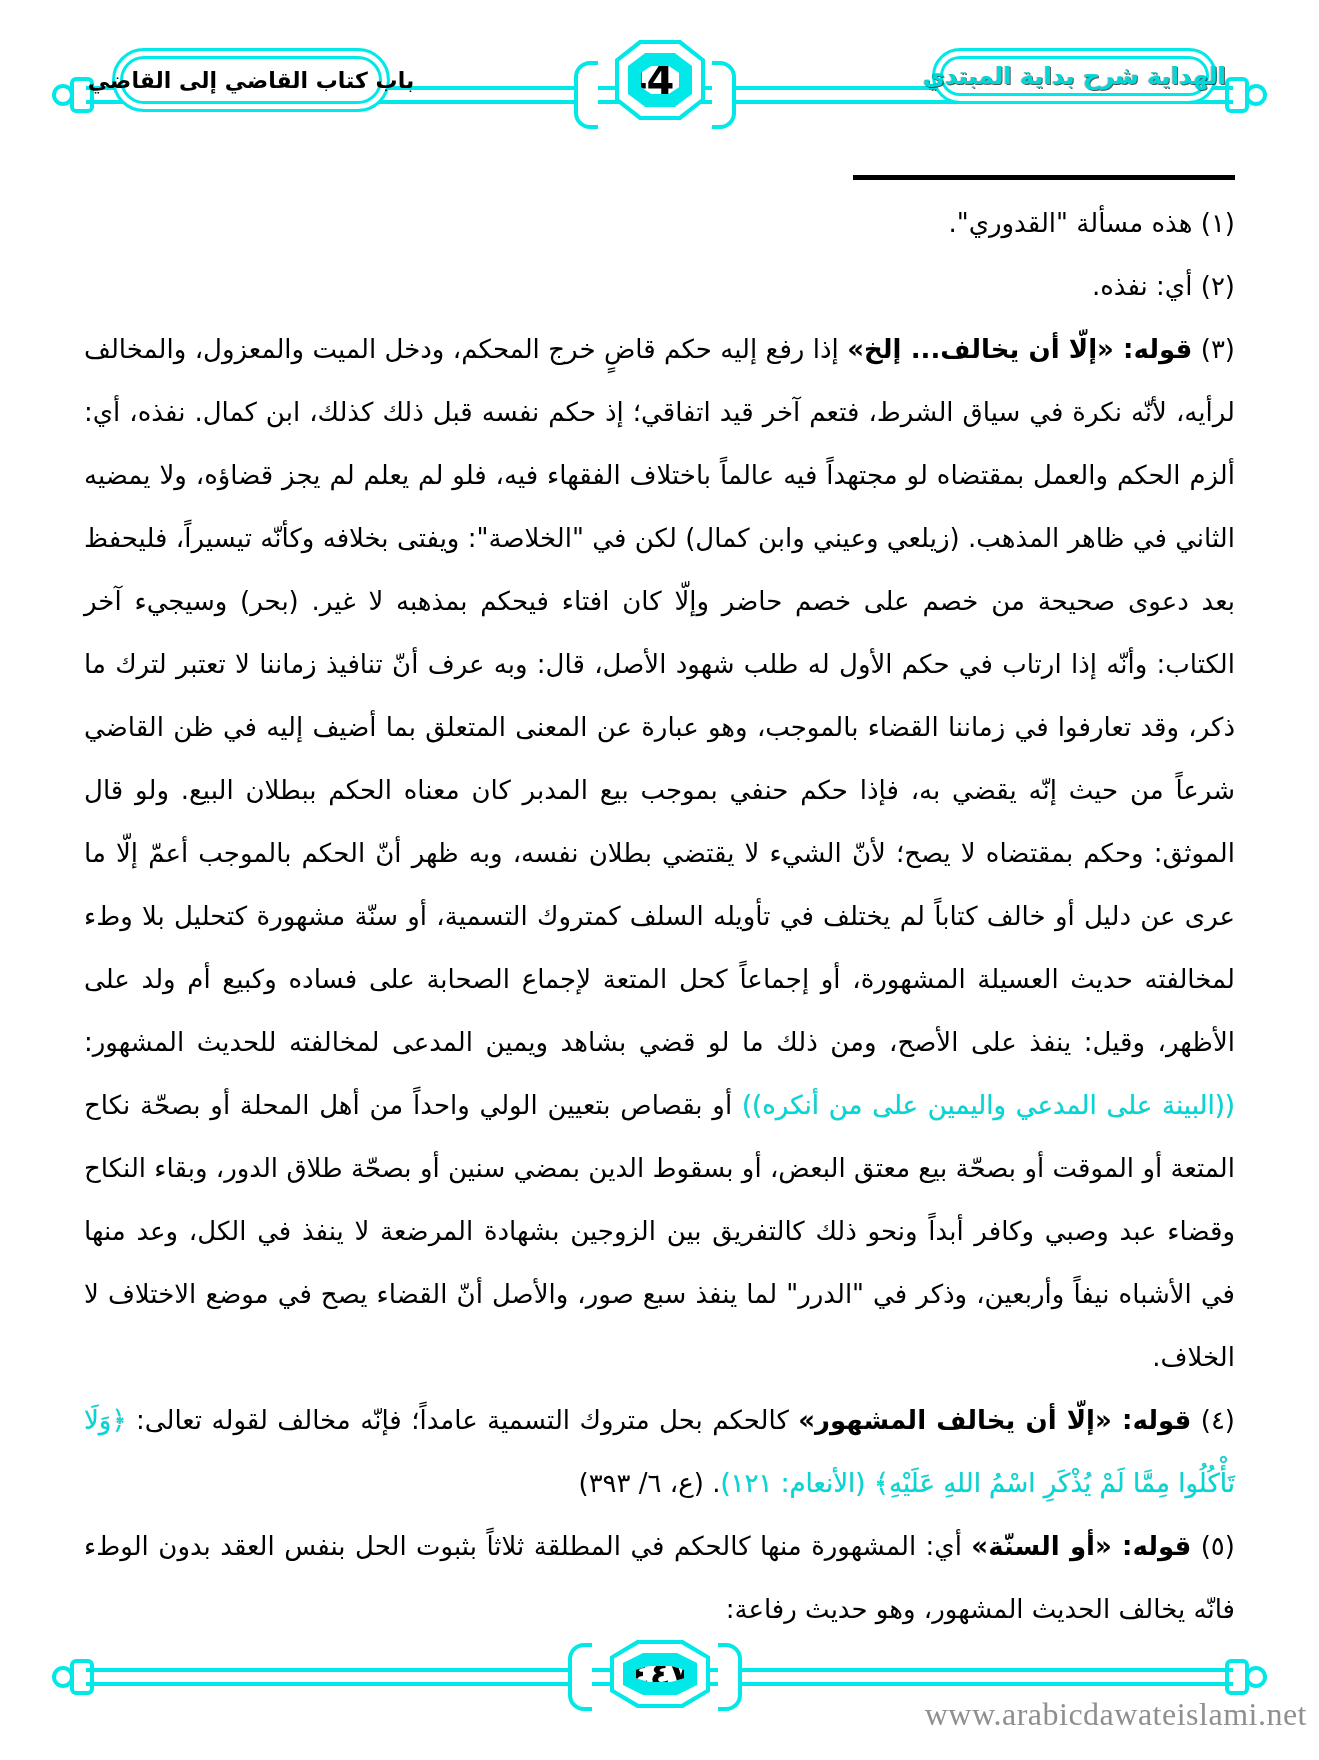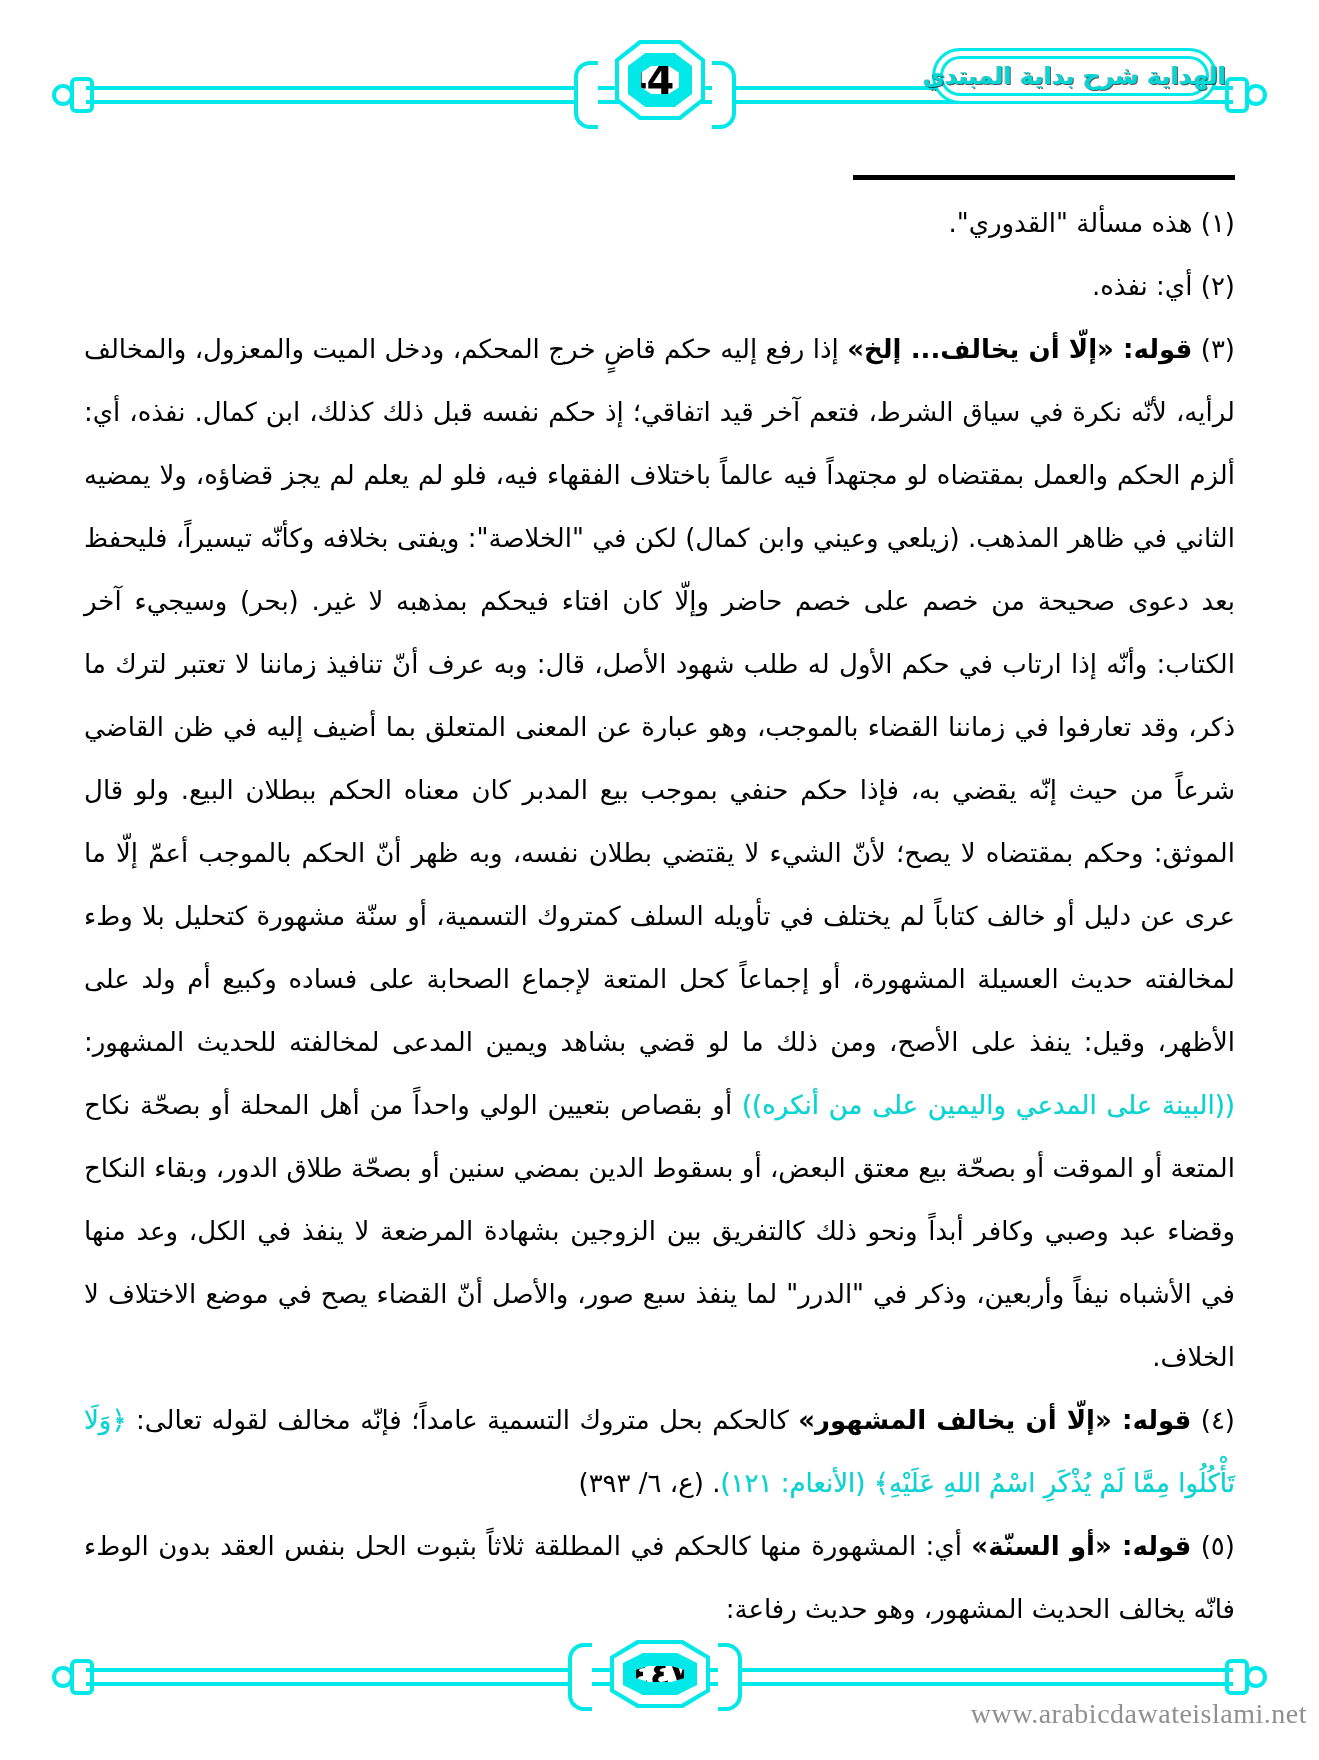--- a/index.html
+++ b/index.html
@@ -109,41 +109,44 @@
   .footnotes p { margin:0; }
   .fn-lead { font-weight:bold; }
   .fn-cyan { color:var(--cyan-text); text-shadow:0 0 1px rgba(0,60,60,.4); }
   .fn-source-line {
     line-height:52px; padding-right:78px; text-align:right;
   }
 
   .watermark {
     position:absolute; top:1692px; right:12px;
     font-family:"Liberation Serif", serif;
-    font-size:28px; line-height:44px; color:#8f8f8f; letter-spacing:0.5px;
+    font-size:32px; line-height:44px; color:#8f8f8f; letter-spacing:0.5px;
     direction:ltr;
   }
 </style>
 </head>
 <body>
 
 <div class="page">
 
   <header class="band header-band">
     <div class="dline"></div>
 
     <div class="finial f-left">
       <span class="ring"></span>
         <span class="stem"></span>
     </div>
     <div class="finial f-right">
       <span class="ring"></span>
         <span class="stem"></span>
     </div>
 
+    <div class="pill chapter">
+      <span class="chapter-text" dir="rtl">باب كتاب القاضي إلى القاضي</span>
+    </div>
 
     <div class="bracket b-left"></div>
     <div class="octo">
       <div class="o2">
           <div class="o3">
             <div class="o4">
         <span class="pagenum-latin">447</span>
       </div>
           </div>
         </div>

